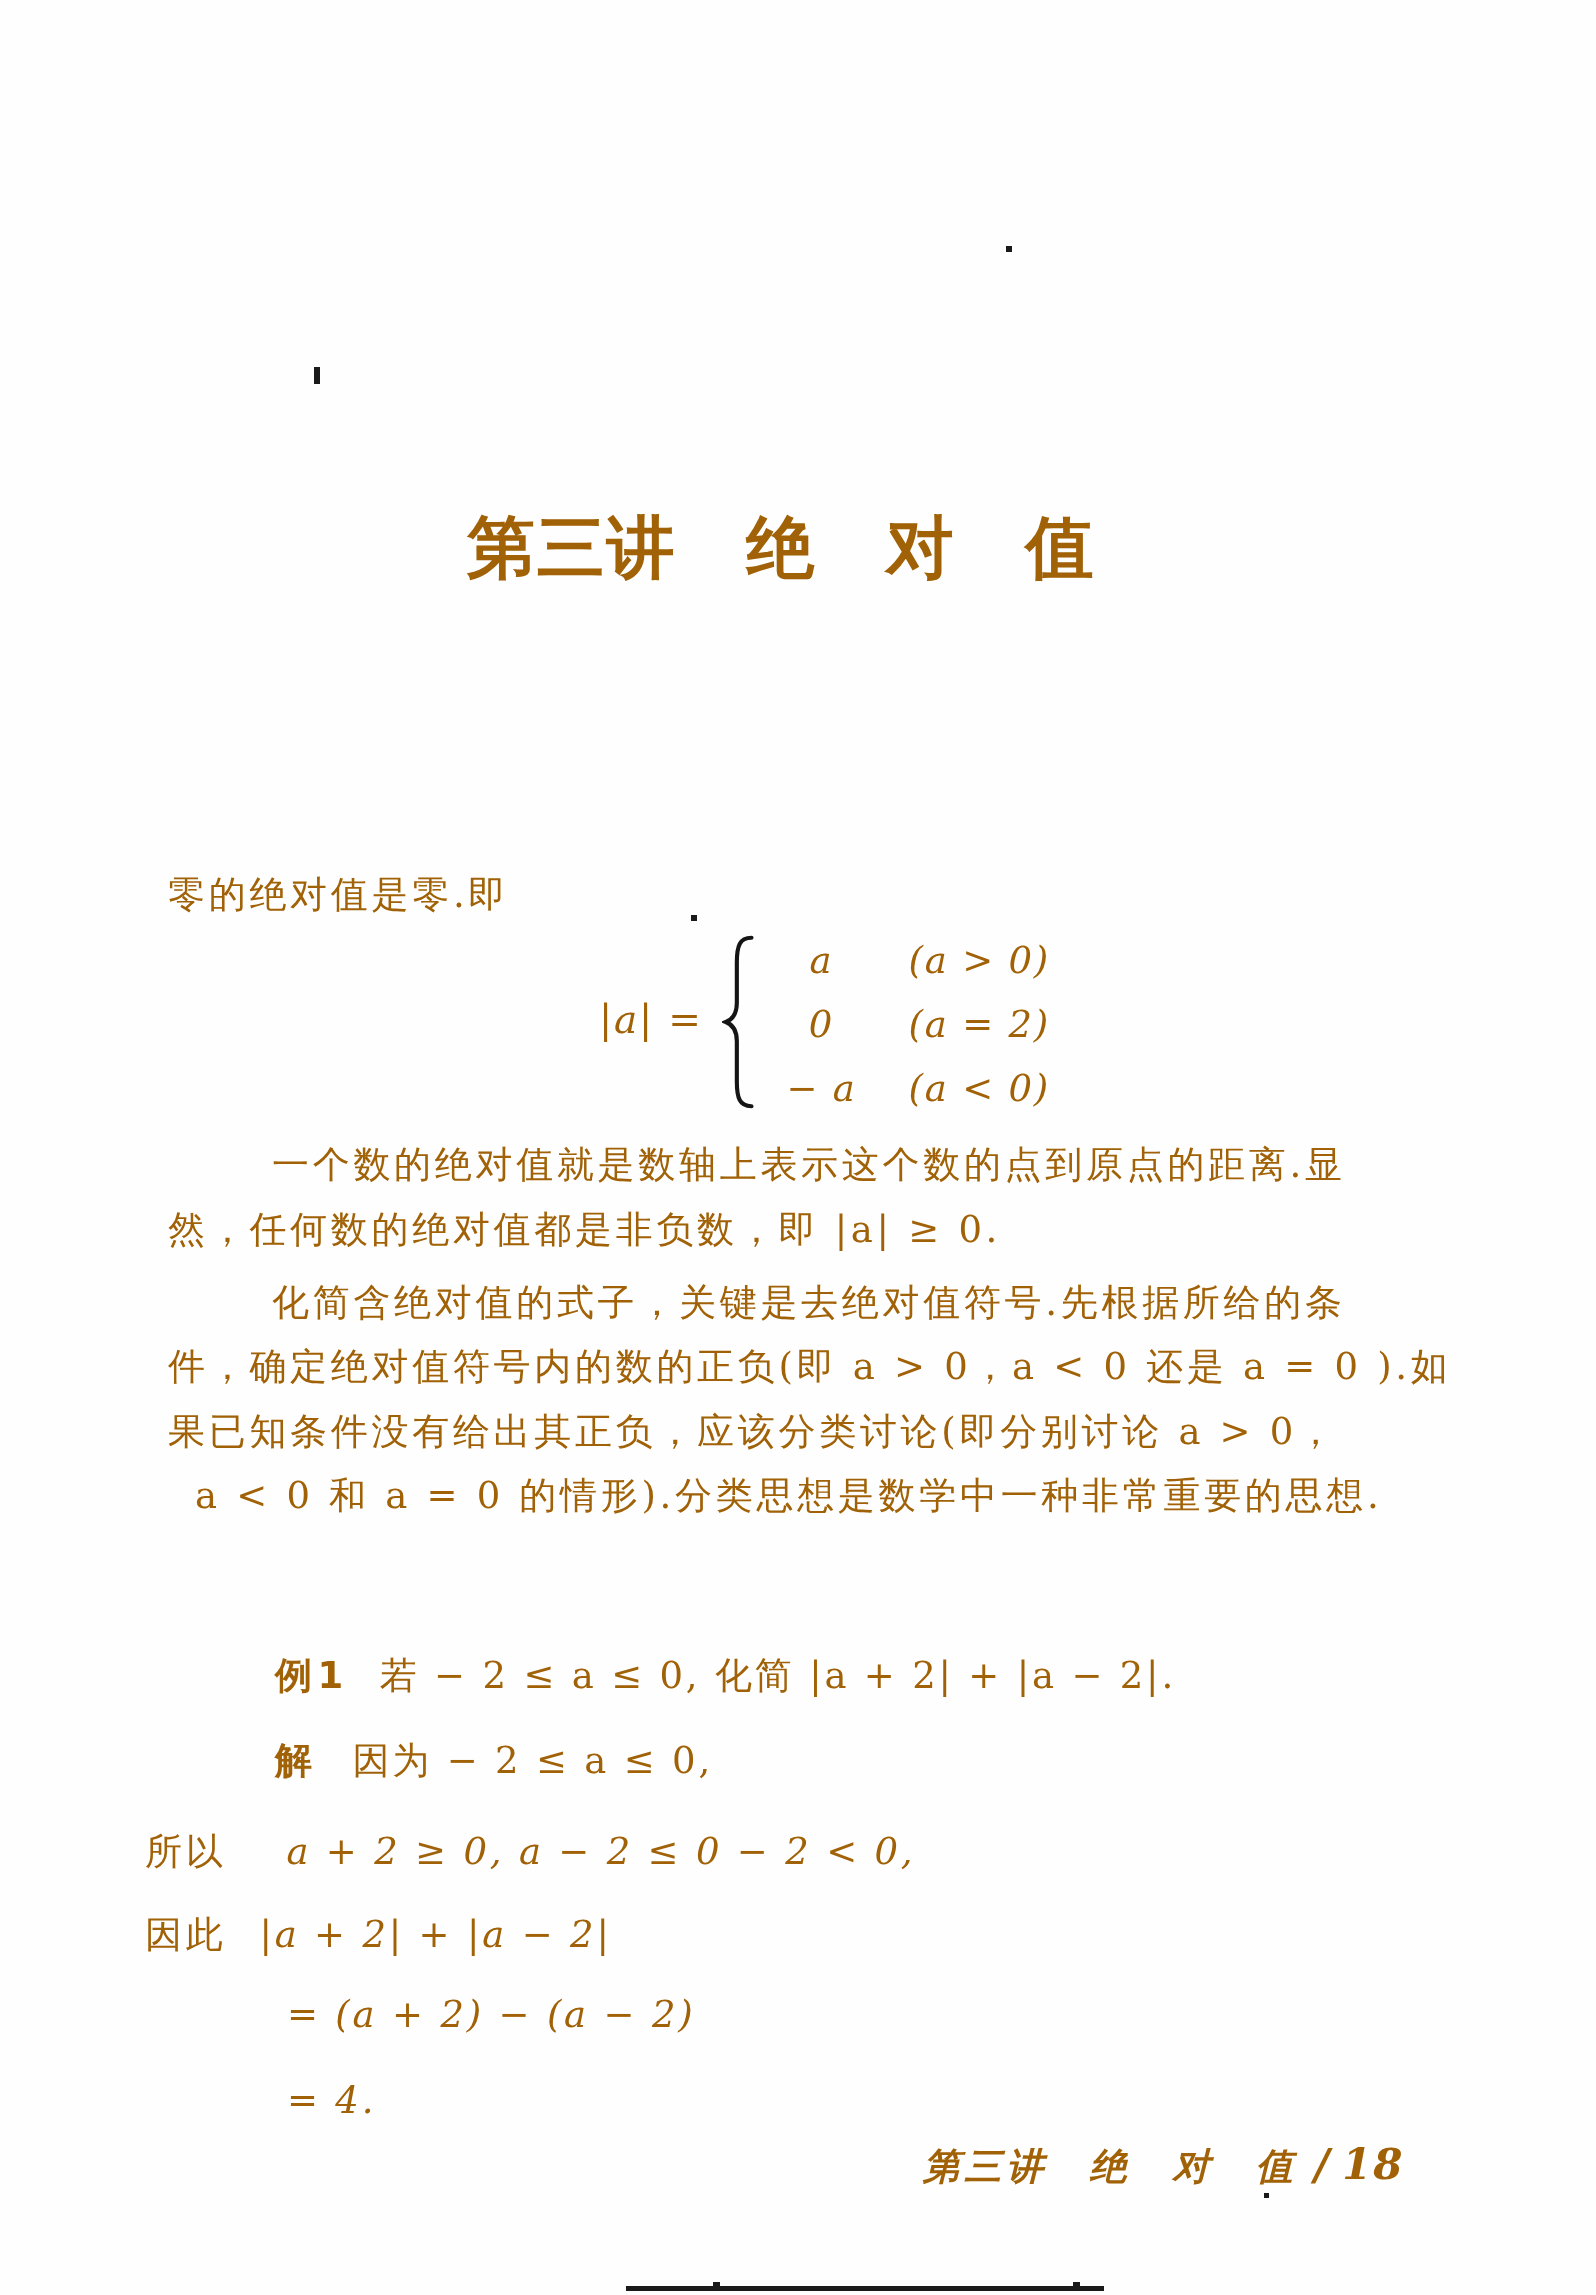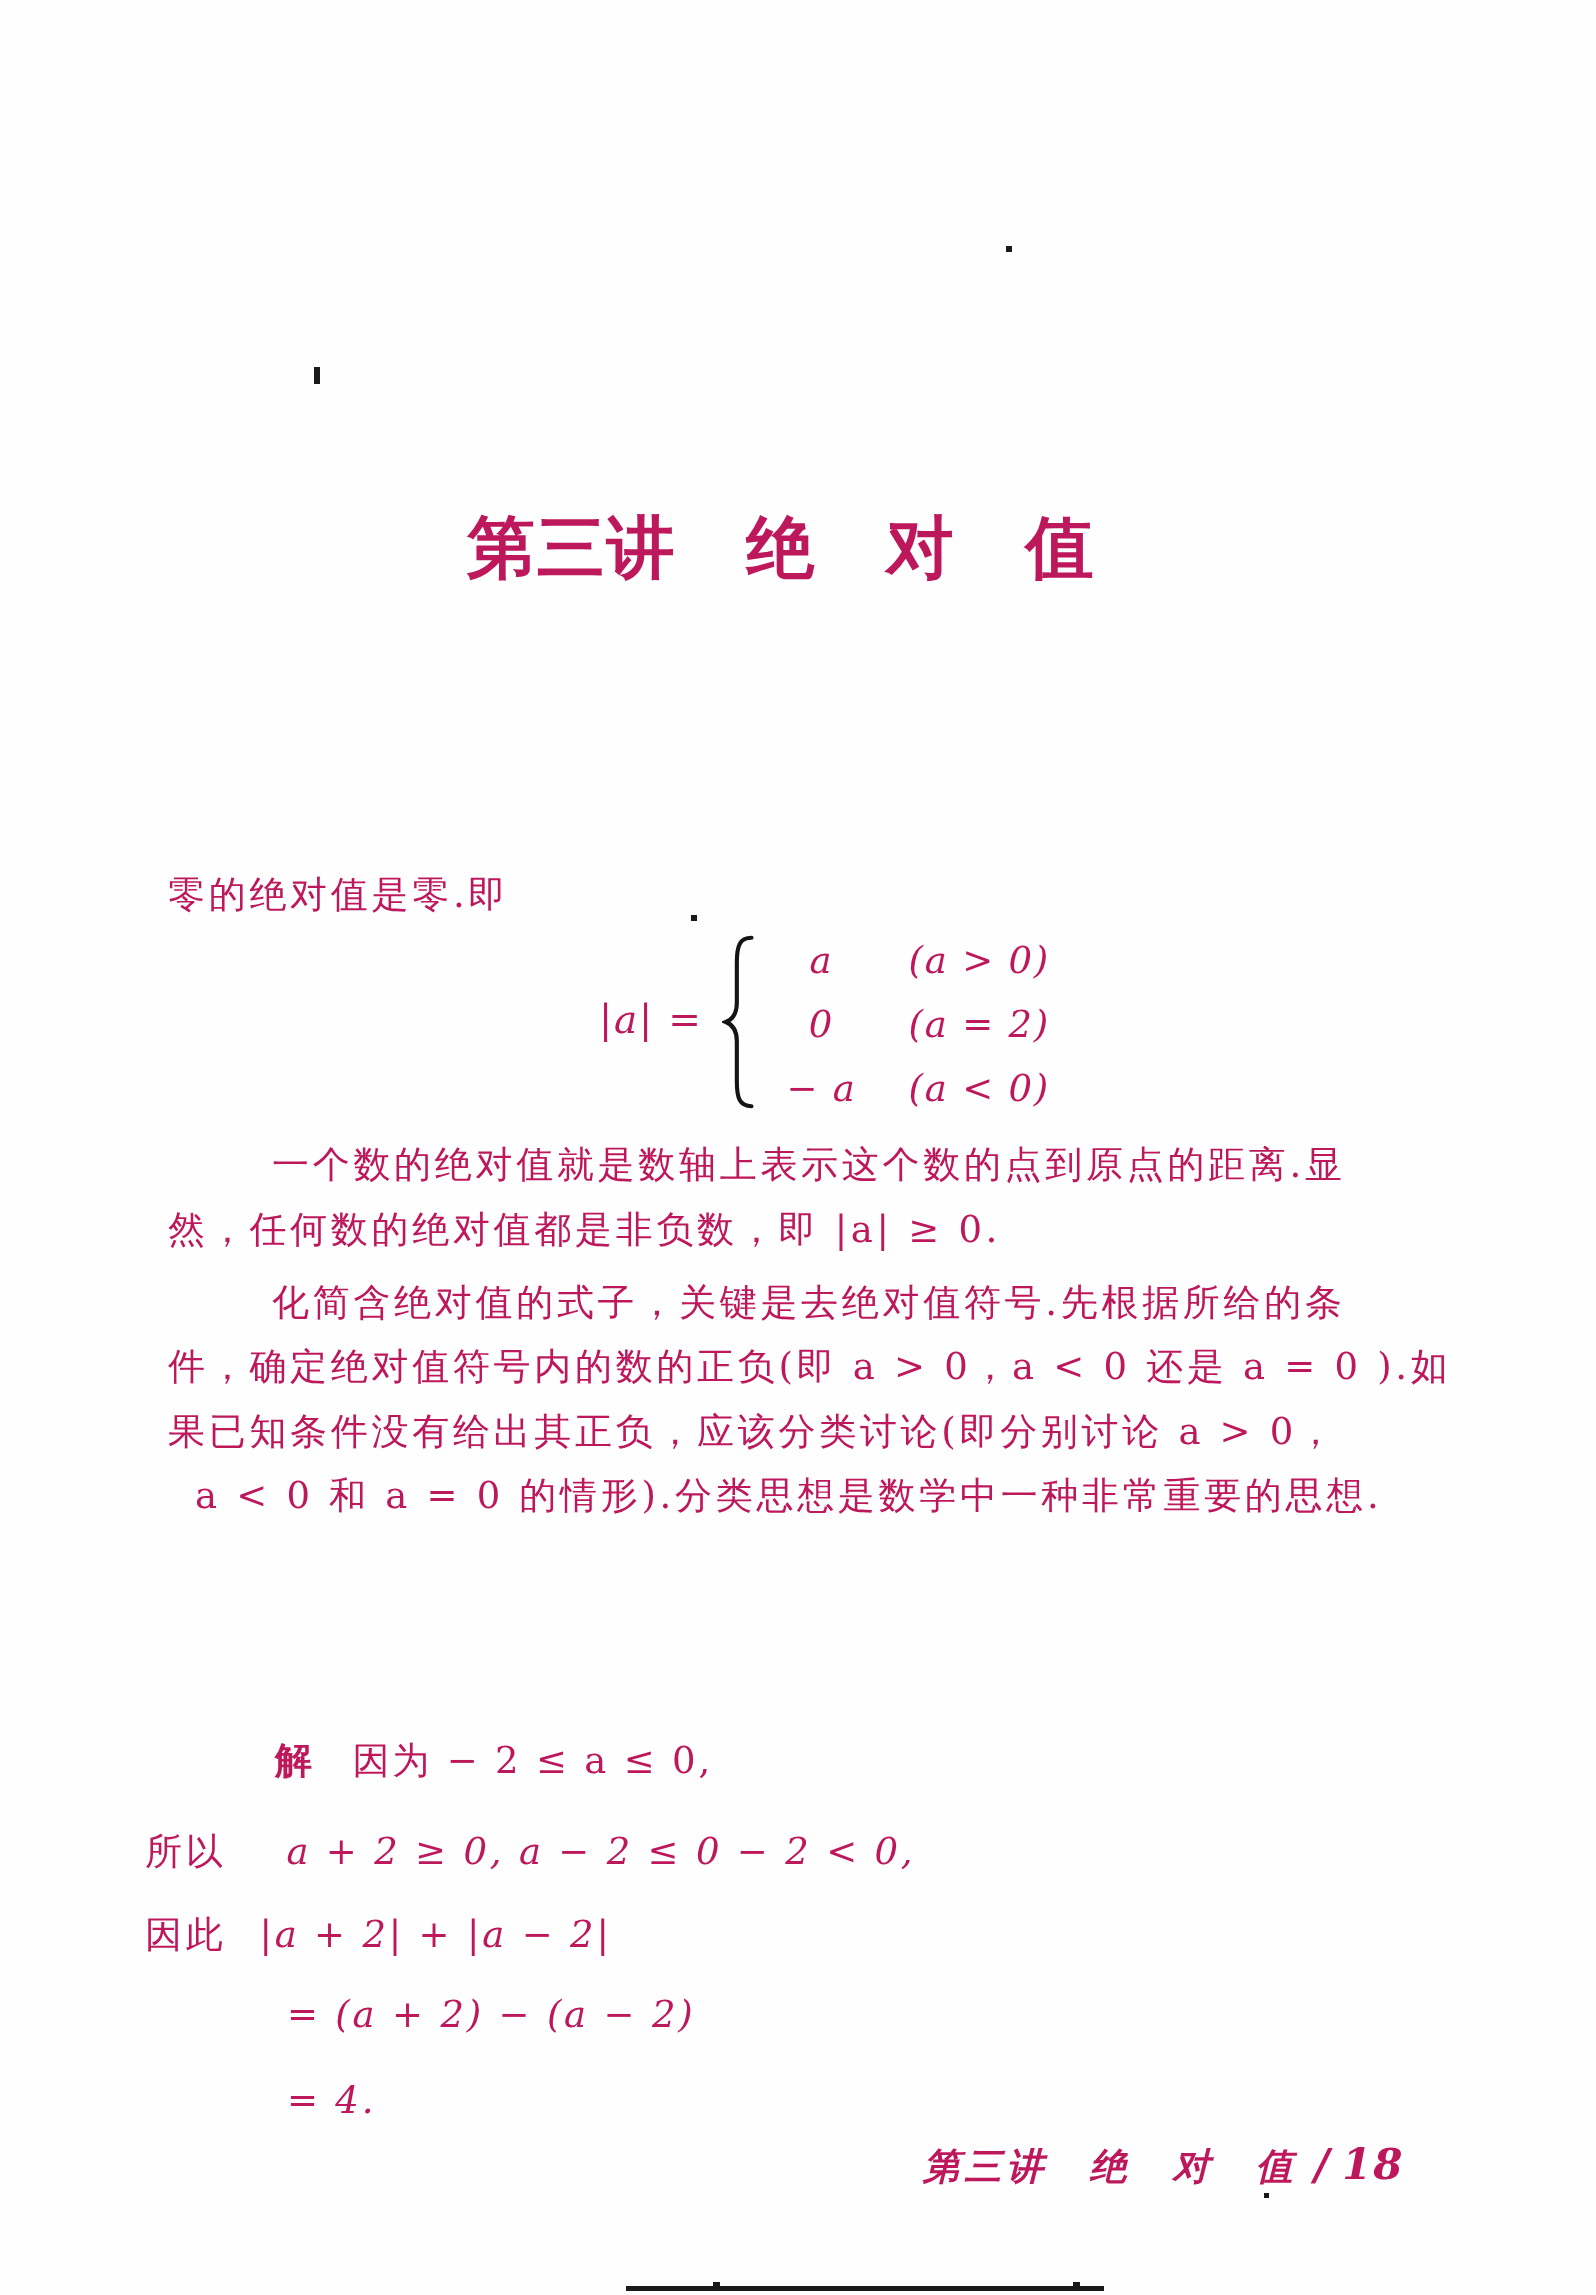--- a/index.html
+++ b/index.html
@@ -1,21 +1,21 @@
 <!DOCTYPE html>
 <html style="font-size:14.7px"><head>
 <meta charset="utf-8">
 <style>
   html, body { margin: 0; padding: 0; background: #e8e8e8; }
   .page {
     position: relative;
     width: 1596px;
     height: 2296px;
     background: #fefefe;
-    color: #be185d;
+    color: #a16207;
     font-family: "DejaVu Serif", "Liberation Serif", serif;
     overflow: hidden;
   }
   .abs { position: absolute; white-space: nowrap; }
   .title {
     font-family: "DejaVu Sans", "Liberation Sans", sans-serif;
     font-weight: 900;
     font-size: 68px;
     letter-spacing: 1.8px;
     line-height: 1;
@@ -102,20 +102,24 @@
   </div>
 
   <div class="abs body-line" style="left:272px; top:1144px;">一个数的绝对值就是数轴上表示这个数的点到原点的距离.显</div>
   <div class="abs body-line" style="left:168px; top:1209px;">然，任何数的绝对值都是非负数，即 |a| ≥ 0.</div>
 
   <div class="abs body-line" style="left:272px; top:1282px;">化简含绝对值的式子，关键是去绝对值符号.先根据所给的条</div>
   <div class="abs body-line" style="left:168px; top:1346px;">件，确定绝对值符号内的数的正负(即 a &gt; 0，a &lt; 0 还是 a = 0 ).如</div>
   <div class="abs body-line" style="left:168px; top:1411px;">果已知条件没有给出其正负，应该分类讨论(即分别讨论 a &gt; 0，</div>
   <div class="abs body-line" style="left:168px; top:1475px;margin-left:27px;">a &lt; 0 和 a = 0 的情形).分类思想是数学中一种非常重要的思想.</div>
 
+  <div class="abs example-row" style="left:275px; top:1651px;">
+    <span class="ex-label">例1</span>
+    <span class="ex-text" style="margin-left:31px;">若 − 2 ≤ a ≤ 0, 化简 |a + 2| + |a − 2|.</span>
+  </div>
 
   <div class="abs example-row" style="left:275px; top:1736px;">
     <span class="ex-label">解</span>
     <span class="ex-text" style="margin-left:35px;">因为 − 2 ≤ a ≤ 0,</span>
   </div>
 
   <div class="abs example-row" style="left:129px; top:1827px;">
     <span class="step-label">所以</span>
     <span class="ex-text math" style="margin-left:60px;">a + 2 ≥ 0, a − 2 ≤ 0 − 2 &lt; 0,</span>
   </div>

